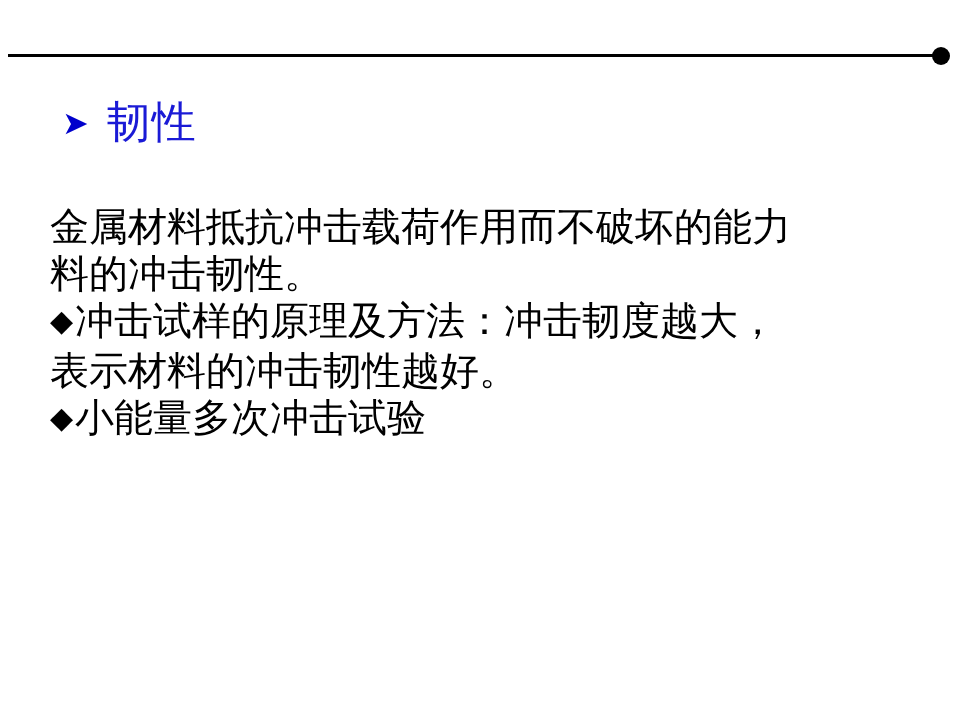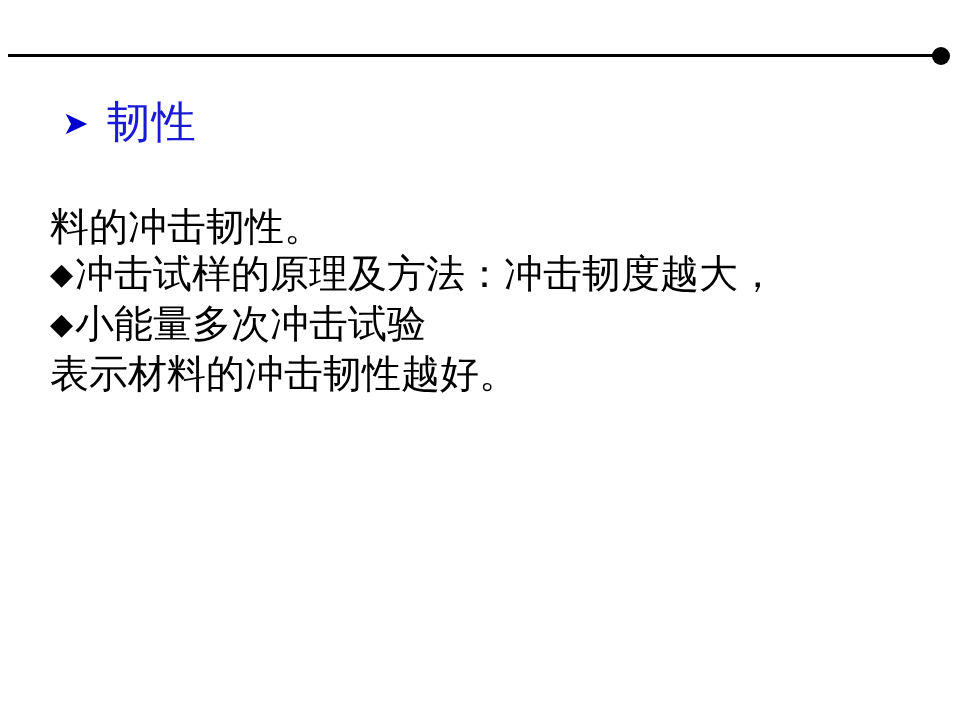--- a/index.html
+++ b/index.html
@@ -101,34 +101,37 @@
     <div class="top-knob"></div>
   </div>
 
   <div class="title-row">
     <span class="title-marker">➤</span>
     <span class="title-text">韧性</span>
   </div>
 
   <div class="body-block">
 
+    <div class="line">
+      <span>金属材料抵抗冲击载荷作用而不破坏的能力</span>
+    </div>
 
 
 
     <div class="line">
       <span>料的冲击韧性。</span>
     </div>
 
 
     <div class="line">
       <span class="diamond">◆</span><span>冲击试样的原理及方法：冲击韧度越大，</span>
     </div>
 
     <div class="line">
-      <span class="diamond">◆</span><span>小能量多次冲击试验</span>
+      <span>表示材料的冲击韧性越好。</span>
     </div>
 
     <div class="line">
-      <span>表示材料的冲击韧性越好。</span>
+      <span class="diamond">◆</span><span>小能量多次冲击试验</span>
     </div>
 
   </div>
 </div>
 
 </body></html>

